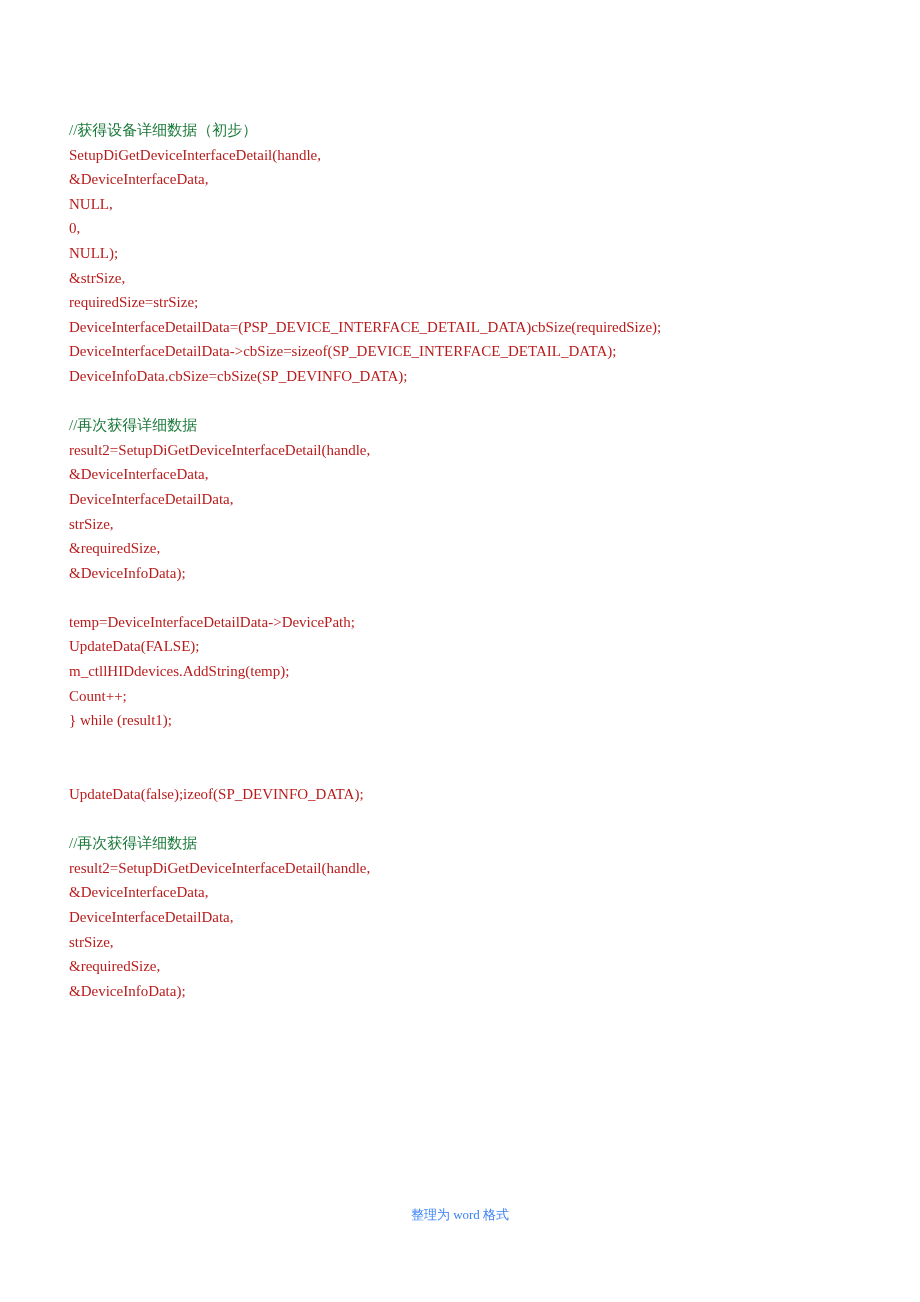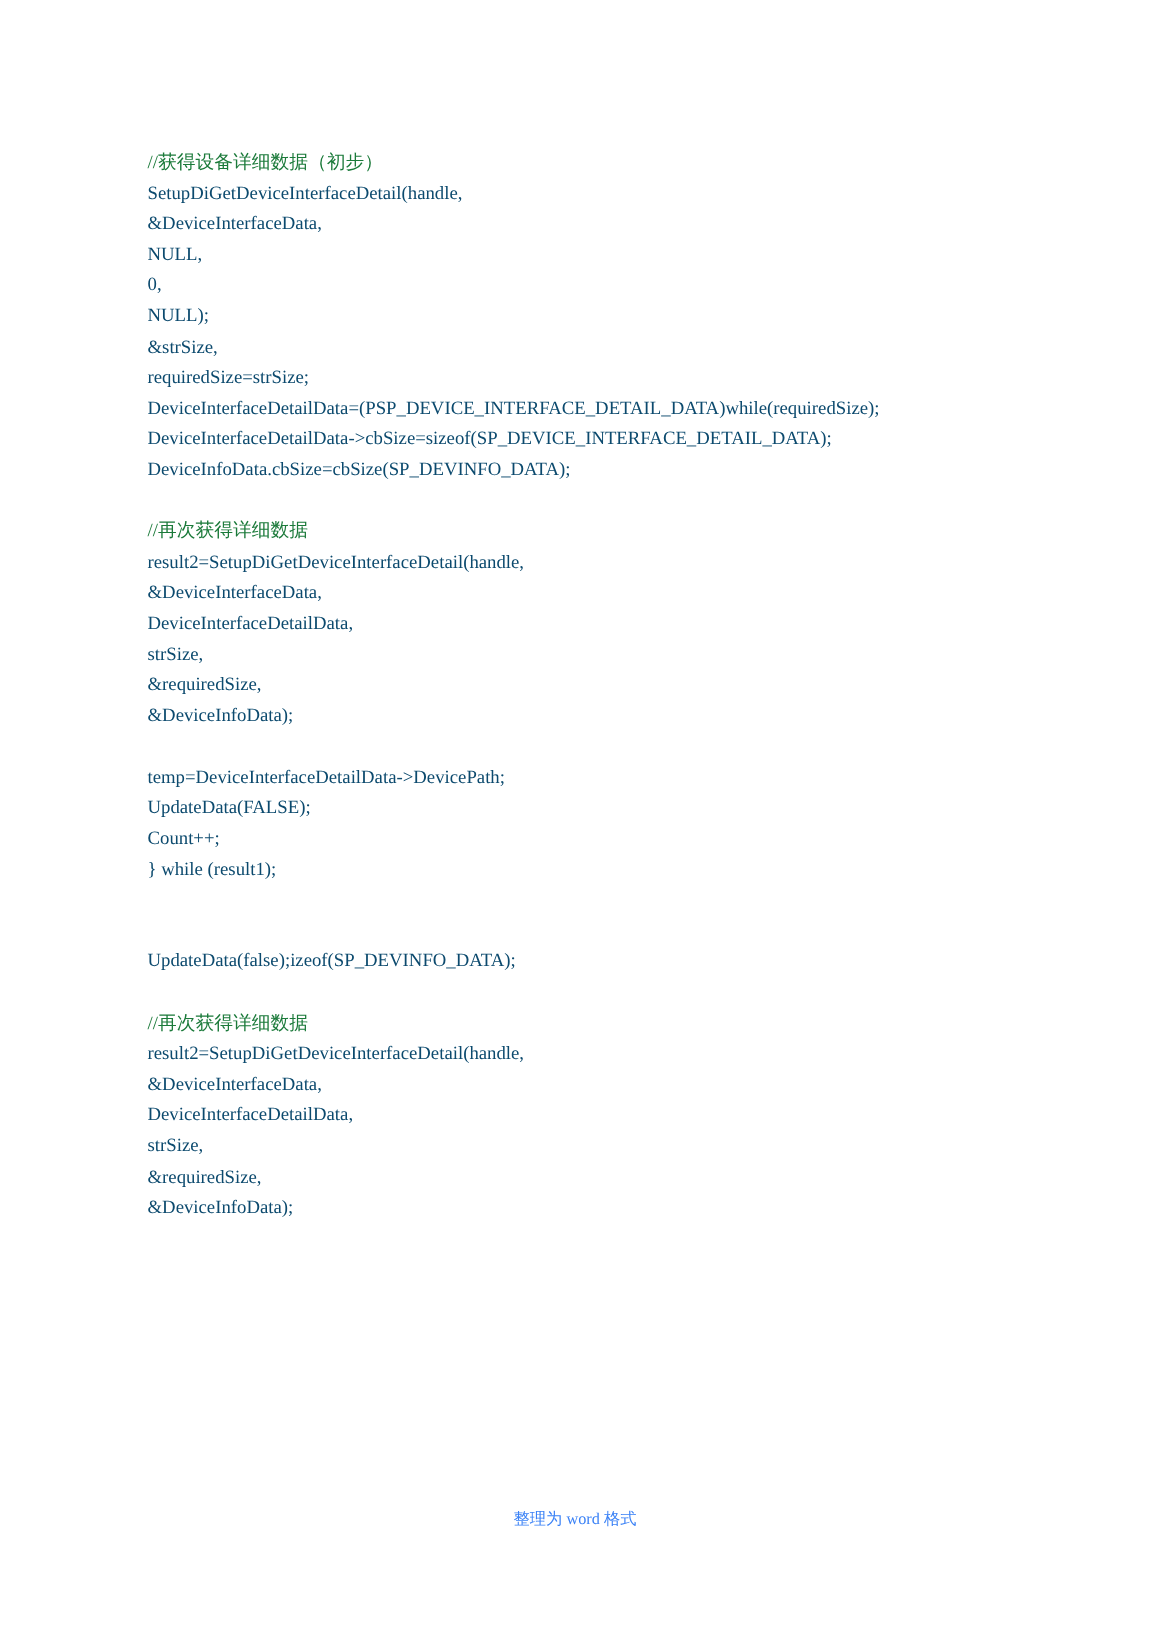--- a/index.html
+++ b/index.html
@@ -5,27 +5,27 @@
   body {
     margin: 0;
     padding: 0;
     background: #ffffff;
     font-family: "Times New Roman", "SimSun", serif;
     width: 920px;
     height: 1302px;
     position: relative;
   }
   .page {
-    padding: 118px 154px 0 118px;
+    padding: 118px 154px 0 69px;
     box-sizing: border-box;
   }
   .line {
     font-size: 15px;
     line-height: 24.6px;
-    color: #0c4a6e;
+    color: #b91c1c;
     white-space: pre-wrap;
     word-break: break-all;
   }
   .comment {
     color: #1b7a3a;
   }
   .spacer {
     height: 24.6px;
   }
   .footer {
@@ -47,34 +47,35 @@
 
 <div class="page" id="page-container">
     <div class="line comment">//获得设备详细数据（初步）</div>
     <div class="line">SetupDiGetDeviceInterfaceDetail(handle,</div>
     <div class="line">&amp;DeviceInterfaceData,</div>
     <div class="line">NULL,</div>
     <div class="line">0,</div>
     <div class="line">NULL);</div>
     <div class="line">&amp;strSize,</div>
     <div class="line">requiredSize=strSize;</div>
-    <div class="line">DeviceInterfaceDetailData=(PSP_DEVICE_INTERFACE_DETAIL_DATA)while(requiredSize);</div>
+    <div class="line">DeviceInterfaceDetailData=(PSP_DEVICE_INTERFACE_DETAIL_DATA)cbSize(requiredSize);</div>
     <div class="line">DeviceInterfaceDetailData-&gt;cbSize=sizeof(SP_DEVICE_INTERFACE_DETAIL_DATA);</div>
     <div class="line">DeviceInfoData.cbSize=cbSize(SP_DEVINFO_DATA);</div>
     <div class="spacer"></div>
     <div class="line comment">//再次获得详细数据</div>
     <div class="line">result2=SetupDiGetDeviceInterfaceDetail(handle,</div>
     <div class="line">&amp;DeviceInterfaceData,</div>
     <div class="line">DeviceInterfaceDetailData,</div>
     <div class="line">strSize,</div>
     <div class="line">&amp;requiredSize,</div>
     <div class="line">&amp;DeviceInfoData);</div>
     <div class="spacer"></div>
     <div class="line">temp=DeviceInterfaceDetailData-&gt;DevicePath;</div>
     <div class="line">UpdateData(FALSE);</div>
+    <div class="line">m_ctllHIDdevices.AddString(temp);</div>
     <div class="line">Count++;</div>
     <div class="line">} while (result1);</div>
     <div class="spacer"></div>
     <div class="spacer"></div>
     <div class="line">UpdateData(false);izeof(SP_DEVINFO_DATA);</div>
     <div class="spacer"></div>
     <div class="line comment">//再次获得详细数据</div>
     <div class="line">result2=SetupDiGetDeviceInterfaceDetail(handle,</div>
     <div class="line">&amp;DeviceInterfaceData,</div>
     <div class="line">DeviceInterfaceDetailData,</div>

